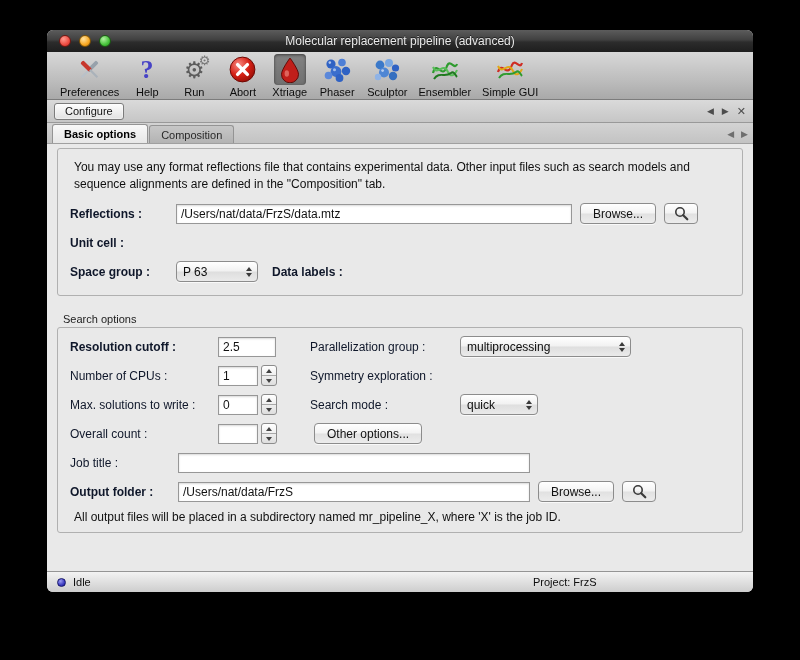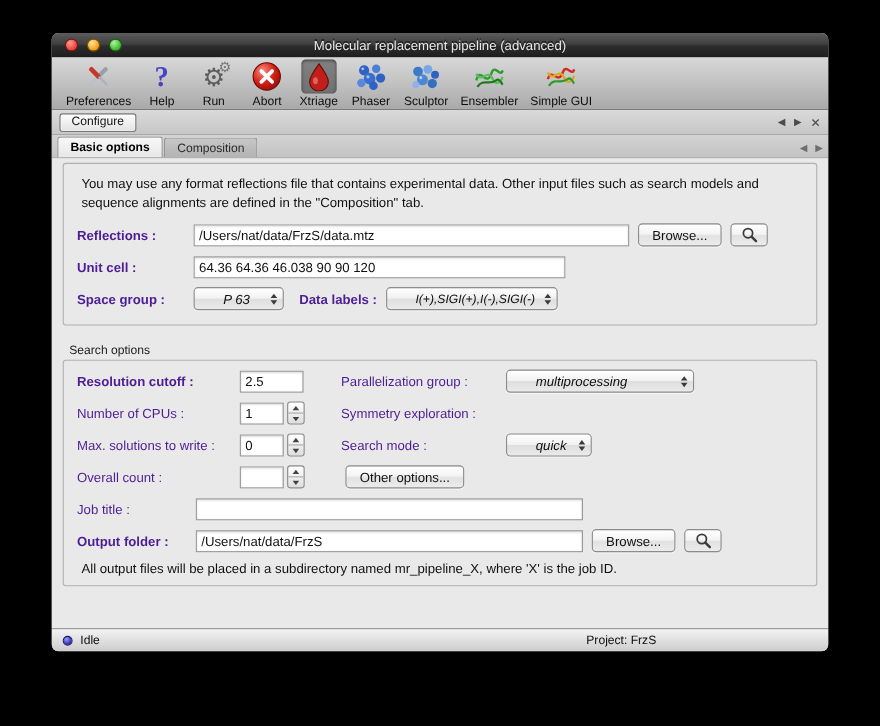--- a/index.html
+++ b/index.html
@@ -43,40 +43,40 @@
             border-radius:3px 3px 0 0; background:linear-gradient(#c7c7c7,#b3b3b3); color:#2a2a2a; margin-right:1px; }
   .subtab.active { background:linear-gradient(#f8f8f8,#e7e7e7); font-weight:bold; height:19px; color:#000; }
   .subtab-nav { margin-left:auto; margin-bottom:4px; color:#6e6e6e; font-size:9px; display:flex; gap:7px; }
 
   
   .content { height:427px; background:#e9e9e9; padding-top:4px; }
   .group-label { font-size:11px; color:#1c1c1c; margin:4px 0 2px 16px; }
   .groupbox { border:1px solid #b0b0b0; border-radius:3px; margin:0 10px; padding:8px 12px 5px 12px; }
   .desc { font-size:12px; color:#101010; line-height:1.4; margin:2px 6px 10px 4px; }
   .frow { display:flex; align-items:center; margin-bottom:7px; height:22px; }
-  .flabel { font-size:12px; color:#4c1d95; white-space:nowrap; }
+  .flabel { font-size:12px; color:#0f172a; white-space:nowrap; }
   .b { font-weight:bold; }
   .w105 { width:106px; flex:none; }
   .w148 { width:148px; flex:none; }
   .w108 { width:108px; flex:none; }
   .w150 { width:150px; flex:none; }
   .ctl-col { width:92px; flex:none; display:flex; align-items:center; }
   .tf { border:1px solid #979797; background:#fff; height:20px; font-size:12px; padding:0 4px;
         font-family:"Liberation Sans",sans-serif; box-shadow:inset 0 1px 2px rgba(0,0,0,.15); color:#111; }
   .btn { height:21px; border:1px solid #8c8c8c; border-radius:4px;
          background:linear-gradient(#ffffff,#f3f3f3 48%,#e1e1e1 52%,#ececec);
          font-size:12px; padding:0 12px; margin-left:8px; font-family:"Liberation Sans",sans-serif;
          box-shadow:0 1px 0 rgba(255,255,255,.7); color:#111; cursor:default; }
   .icon-btn { height:21px; width:34px; border:1px solid #8c8c8c; border-radius:4px;
               background:linear-gradient(#ffffff,#f3f3f3 48%,#e1e1e1 52%,#ececec);
               margin-left:8px; display:flex; align-items:center; justify-content:center; cursor:default; }
   .popup { position:relative; height:21px; border:1px solid #8c8c8c; border-radius:4px;
            background:linear-gradient(#ffffff,#f1f1f1 48%,#dedede 52%,#eaeaea);
-           display:flex; align-items:center; padding:0 20px 0 26px; font-size:12px; color:#0d0d0d;
-           box-shadow:0 1px 0 rgba(255,255,255,.7); white-space:nowrap; cursor:default;font-style:italic; }
+           display:flex; align-items:center; padding:0 20px 0 6px; font-size:12px; color:#0d0d0d;
+           box-shadow:0 1px 0 rgba(255,255,255,.7); white-space:nowrap; cursor:default; }
   .popup.small-text { font-size:11px; }
   .popup-arrows { position:absolute; right:5px; top:50%; transform:translateY(-50%); display:flex; flex-direction:column; align-items:center; gap:2px; }
   .popup-arrows i { display:block; width:0; height:0; border-left:3.5px solid transparent; border-right:3.5px solid transparent; }
   .popup-arrows .up { border-bottom:4px solid #3a3a3a; }
   .popup-arrows .dn { border-top:4px solid #3a3a3a; }
   .stepper { width:16px; height:21px; margin-left:3px; border:1px solid #8c8c8c; border-radius:3px;
              background:linear-gradient(#fff,#dedede); display:flex; flex-direction:column; overflow:hidden; flex:none; }
   .stepper span { flex:1; display:flex; align-items:center; justify-content:center; }
   .stepper .st-up { border-bottom:1px solid #a8a8a8; }
   .stepper i { display:block; width:0; height:0; border-left:3px solid transparent; border-right:3px solid transparent; }
@@ -257,40 +257,32 @@
         <button class="icon-btn">
           <svg width="15" height="15" viewBox="0 0 15 15">
             <circle cx="6" cy="6" r="4.2" fill="none" stroke="#3a3a3a" stroke-width="1.6"></circle>
             <line x1="9.2" y1="9.2" x2="13.3" y2="13.3" stroke="#3a3a3a" stroke-width="2.2" stroke-linecap="round"></line>
           </svg>
         </button>
       </div>
 
       <div class="frow">
         <span class="flabel b w105">Unit cell :</span>
-        <input class="tf" style="width: 338px;" value="64.36 64.36 46.038 90 90 120">
       </div>
 
       <div class="frow">
         <span class="flabel b w105">Space group :</span>
         <div class="popup" style="width:82px">
           <span class="popup-text">P 63</span>
           <span class="popup-arrows">
               <i class="up"></i>
               <i class="dn"></i>
             </span>
         </div>
         <span class="flabel b" style="margin-left:14px">Data labels :</span>
-        <div class="popup small-text" style="margin-left:8px">
-          <span class="popup-text">I(+),SIGI(+),I(-),SIGI(-)</span>
-          <span class="popup-arrows">
-              <i class="up"></i>
-              <i class="dn"></i>
-            </span>
-        </div>
       </div>
     </div>
 
     <div class="group-label" style="margin-top:17px">Search options</div>
     <div class="groupbox">
 
       <div class="frow">
         <span class="flabel b w148">Resolution cutoff :</span>
         <span class="ctl-col">
           <input class="tf" style="width: 58px;" value="2.5">

